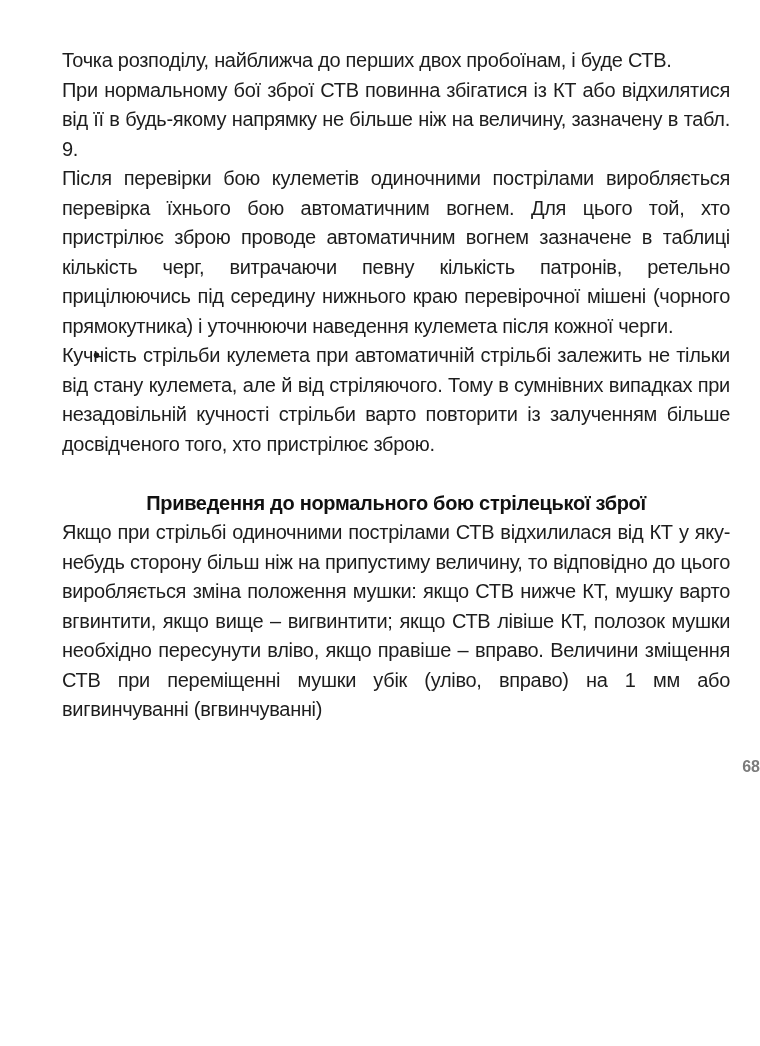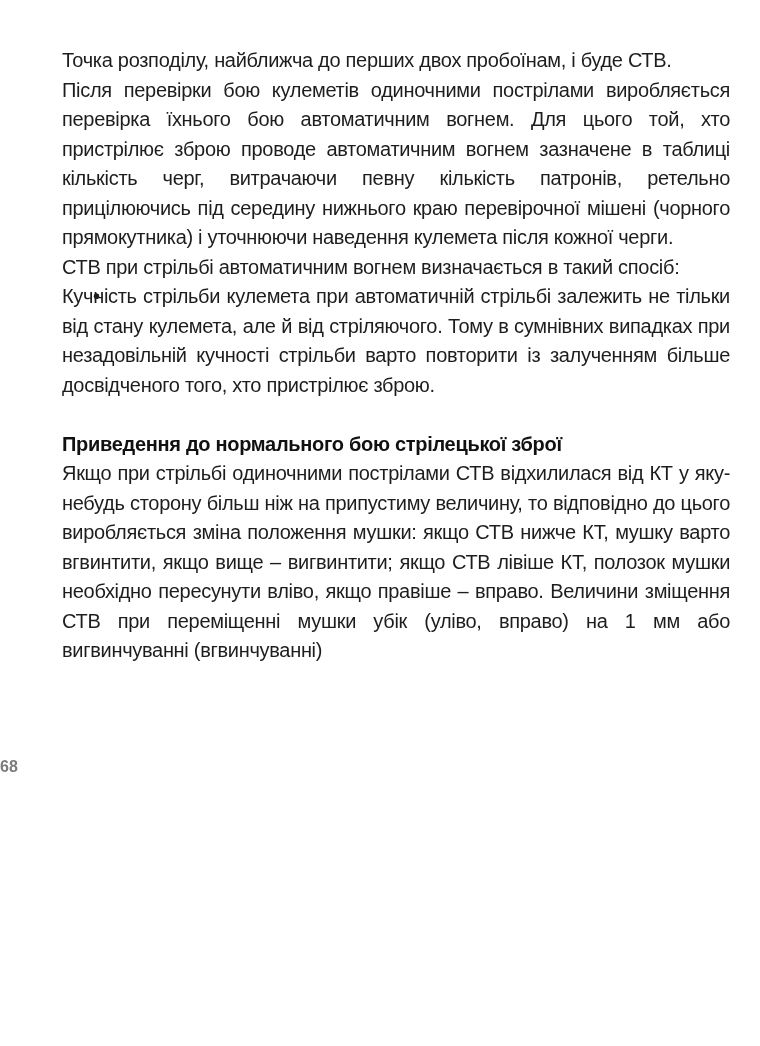--- a/index.html
+++ b/index.html
@@ -52,48 +52,48 @@
     left: 31px;
     top: 0;
     font-size: 20px;
     line-height: 29.5px;
   }
   .section-heading {
     margin: 29.5px 0 0 0;
     font-size: 20px;
     line-height: 29.5px;
     font-weight: bold;
-    text-align: left;
+    text-align: center;
     letter-spacing: -0.3px;
     color: #111111;
   }
   .footer {
     position: absolute;
     bottom: 20px;
     left: 0;
     width: 100%;
-    text-align: left;
+    text-align: right;
   }
   .page-number {
     font-size: 16px;
     line-height: 20px;
     font-weight: bold;
     color: #7b7b7b;
     letter-spacing: 0;
   }
 </style>
 </head>
 <body>
 
 <div class="page">
   <div class="content">
 
     <p class="para">Точка розподілу, найближча до перших двох пробоїнам, і буде СТВ.</p>
+    <p class="para">При нормальному бої зброї СТВ повинна збігатися із КТ або відхилятися від її в будь-якому напрямку не більше ніж на величину, зазначену в табл. 9.</p>
     <p class="para">Після перевірки бою кулеметів одиночними пострілами виробляється перевірка їхнього бою автоматичним вогнем. Для цього той, хто пристрілює зброю проводе автоматичним вогнем зазначене в таблиці кількість черг, витрачаючи певну кількість патронів, ретельно прицілюючись під середину нижнього краю перевірочної мішені (чорного прямокутника) і уточнюючи наведення кулемета після кожної черги.</p>
-    <p class="para">СТВ при стрільбі автоматичним вогнем визначається в такий спосіб:</p>
 
     <ul class="bullet-list">
       <li>
         <span class="bullet">•</span>
       </li>
       <li>
         <span class="bullet">•</span>
       </li>
     </ul>
 

